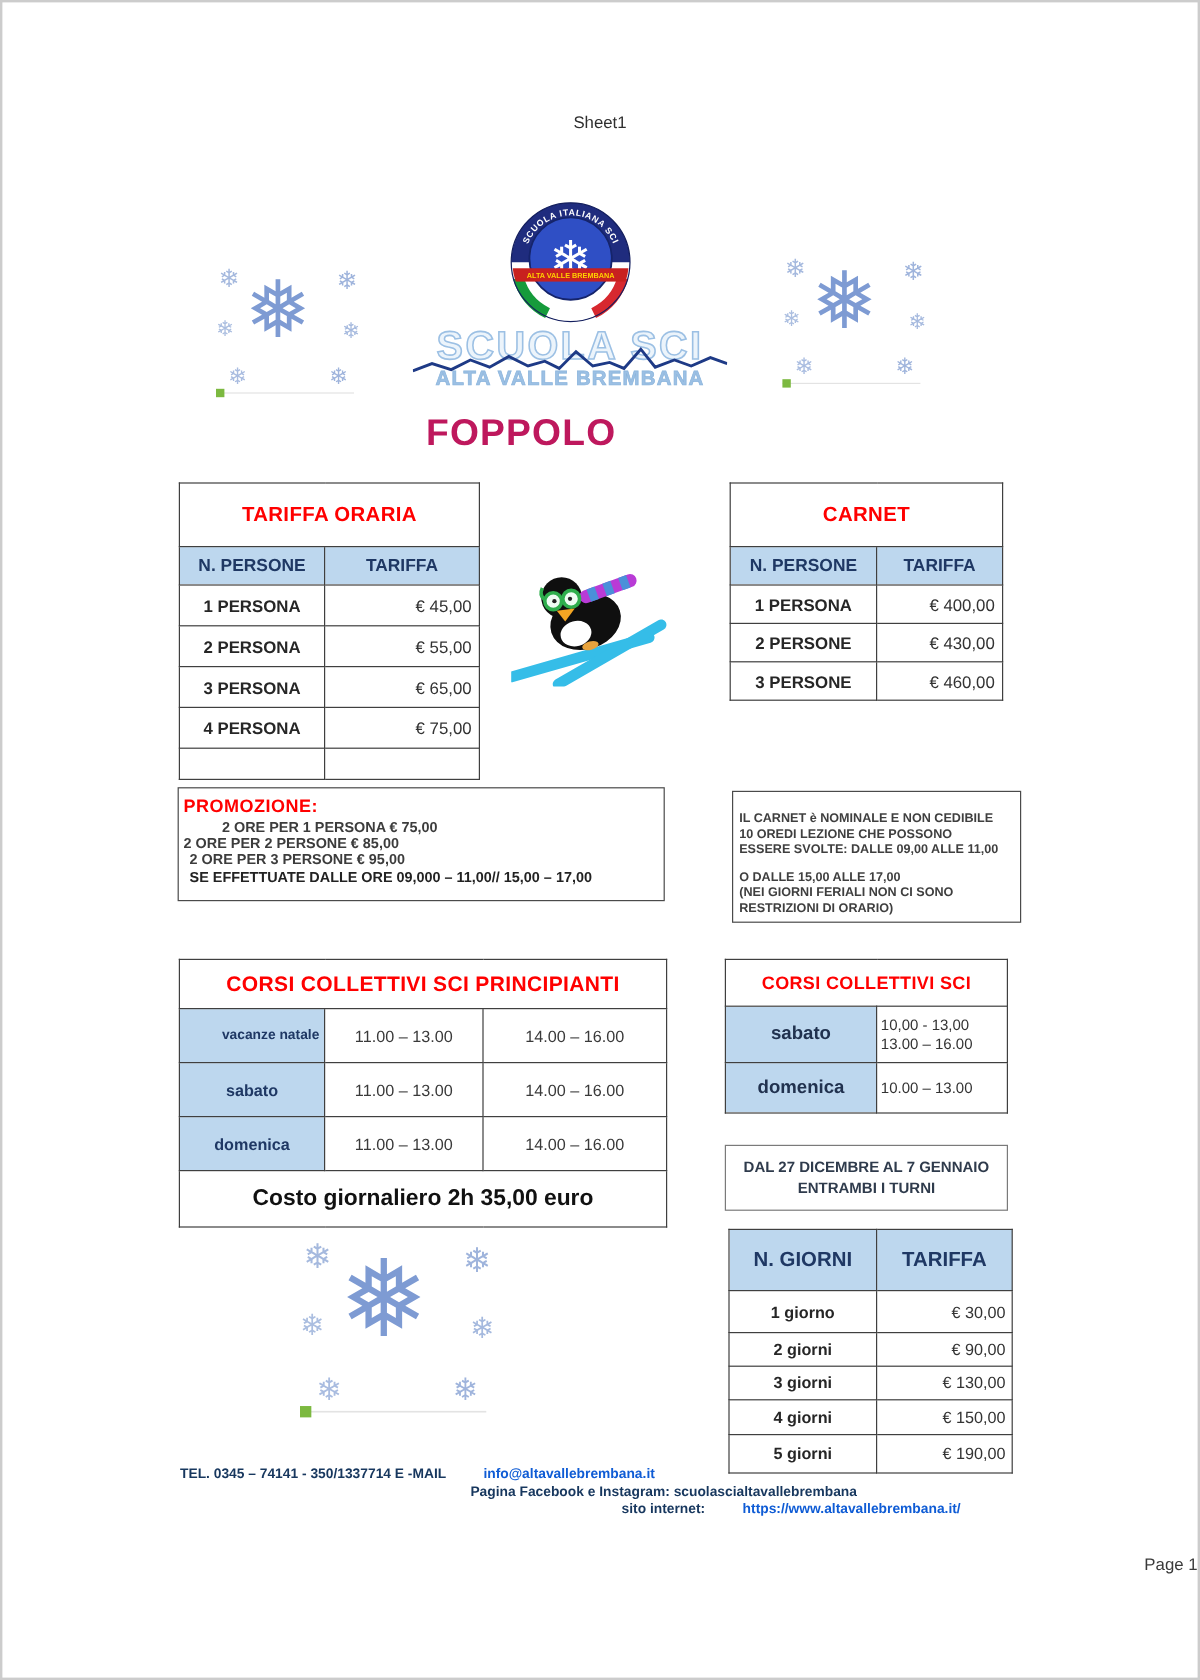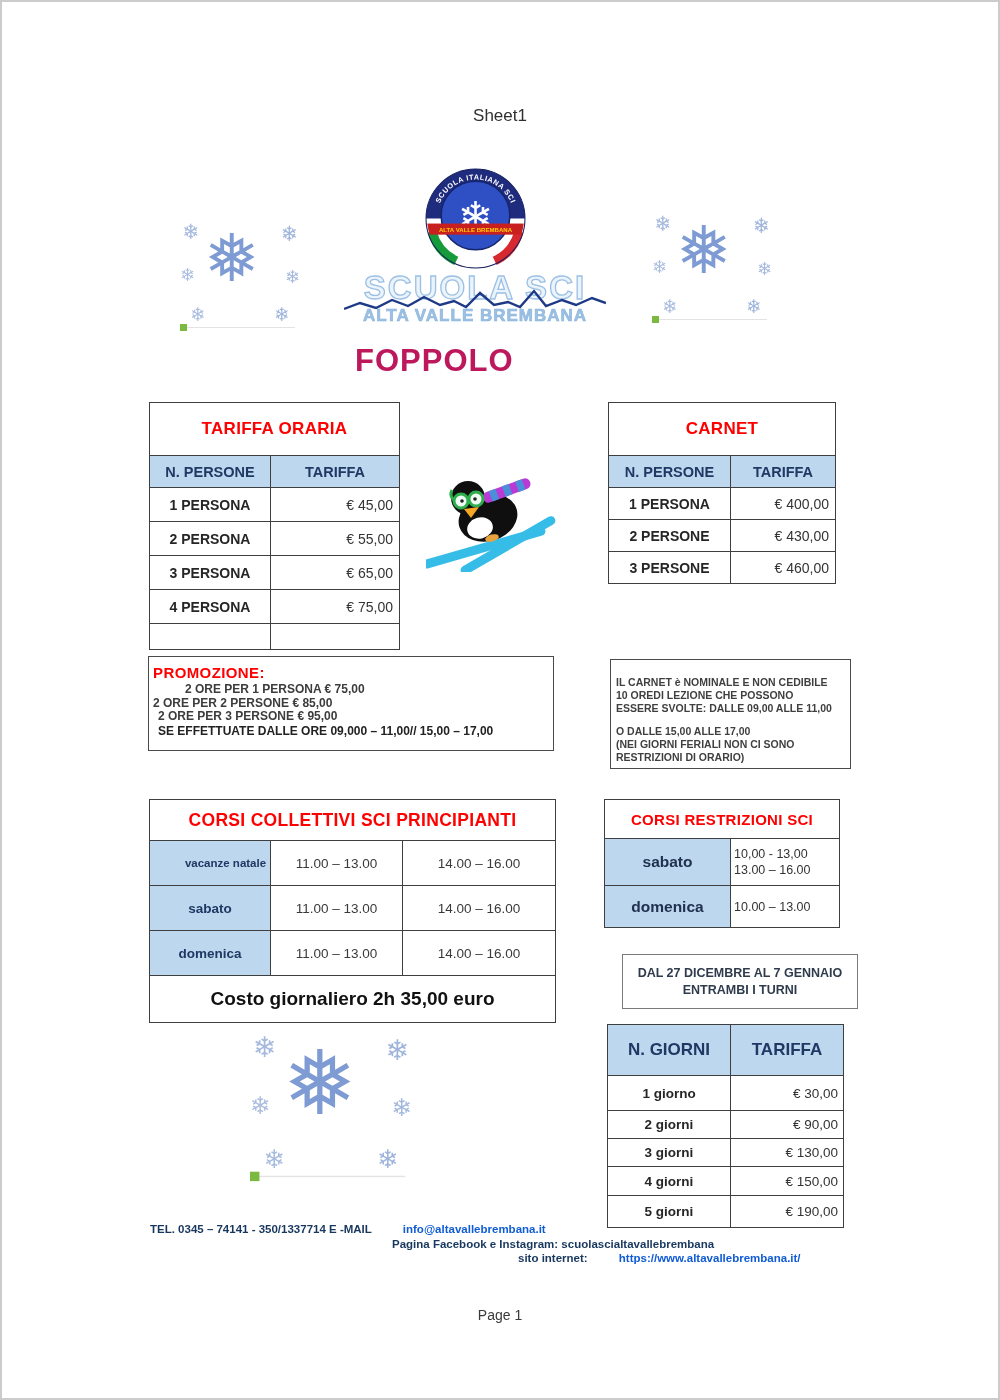--- a/index.html
+++ b/index.html
@@ -4,21 +4,21 @@
 <style>
   html,body { margin:0; padding:0; background:#ffffff; }
   .page {
     position:relative; width:1000px; height:1400px; background:#ffffff;
     font-family:"Liberation Sans", sans-serif; box-sizing:border-box;
     border:2px solid #cccccc; overflow:hidden;
   }
   .abs { position:absolute; }
 
   
-  #sheet-label { top:104px; left:0; right:0; text-align:center; font-size:17px; color:#2f2f2f; }
+  #sheet-label { top:92px; left:0; right:0; text-align:center; font-size:14px; color:#2f2f2f; }
 
   
   #badge { left:423px; top:166px; width:101px; height:101px; }
 
   
   #wordmark { left:352px; top:269px; width:242px; text-align:center; }
   .wm-line1 {
     font-size:33px; font-weight:700; letter-spacing:2px; line-height:34px;
     color:#ecf4fb; -webkit-text-stroke:1.3px #9cc0e4;
   }
@@ -92,41 +92,41 @@
   
   #t-corsi { left:602px; top:797px; width:236px; }
   #t-corsi .rt td { height:36px; font-size:15px; }
   #t-corsi .rc1 td { height:44px; }
   #t-corsi .rc2 td { height:39px; }
   #t-corsi td.lblc { background:#bdd7ee; text-align:center; font-weight:700; color:#21324f; font-size:15.5px; }
   #t-corsi td.times { padding-left:3px; color:#333; font-size:12.5px; line-height:16px; }
 
   
   #periodo-box { left:602px; top:952px; width:236px; height:55px; border:1.5px solid #7a7a7a;
-                 box-sizing:border-box; text-align:center; padding-top:10px;margin-left:18px; }
+                 box-sizing:border-box; text-align:center; padding-top:10px; }
   .periodo-line { font-size:12.5px; font-weight:700; color:#2f3b4c; line-height:17px; }
 
   
   #t-giorni { left:605px; top:1022px; width:237px; }
   #t-giorni .rh td { height:48px; font-size:17px; }
   #t-giorni .r1 td { height:32px; }
   #t-giorni .r2 td { height:25px; }
   #t-giorni .r3 td { height:25px; }
   #t-giorni .r4 td { height:26px; }
   #t-giorni .r5 td { height:29px; }
   #t-giorni td.lbl { font-size:13.5px; }
   #t-giorni td.val { font-size:13.5px; padding-right:5px; }
 
   
   .ft { font-size:11.5px; font-weight:700; color:#17375e; white-space:nowrap; }
   #footer-line1 { left:148px; top:1221px; }
   #footer-line2 { left:390px; top:1236px; }
   #footer-line3 { left:516px; top:1250px; }
   .link { color:#0f5cd5; cursor:pointer;padding-left:28px; }
-  #page-label { top:1293px; left:0; right:0; text-align:center; font-size:14px; color:#3a3a3a;margin-top:12px; }
+  #page-label { top:1293px; left:0; right:0; text-align:right; font-size:14px; color:#3a3a3a; }
 </style>
 </head>
 <body>
 
 <div class="page">
 
   <div class="abs" id="sheet-label">Sheet1</div>
 
   <svg class="abs" id="badge" viewBox="0 0 100 100">
     <defs>
@@ -317,21 +317,21 @@
   </tbody>
     </table>
 
   <table class="t" id="t-corsi">
     <colgroup>
         <col style="width:126px">
         <col>
       </colgroup>
     <tbody>
         <tr class="rt">
-          <td colspan="2" class="ttl">CORSI RESTRIZIONI SCI</td>
+          <td colspan="2" class="ttl">CORSI COLLETTIVI SCI</td>
         </tr>
     <tr class="rc1">
       <td class="lblc">sabato</td>
       <td class="times">
         <div>10,00  - 13,00</div>
         <div>13.00 – 16.00</div>
       </td>
     </tr>
     <tr class="rc2">
       <td class="lblc">domenica</td>

